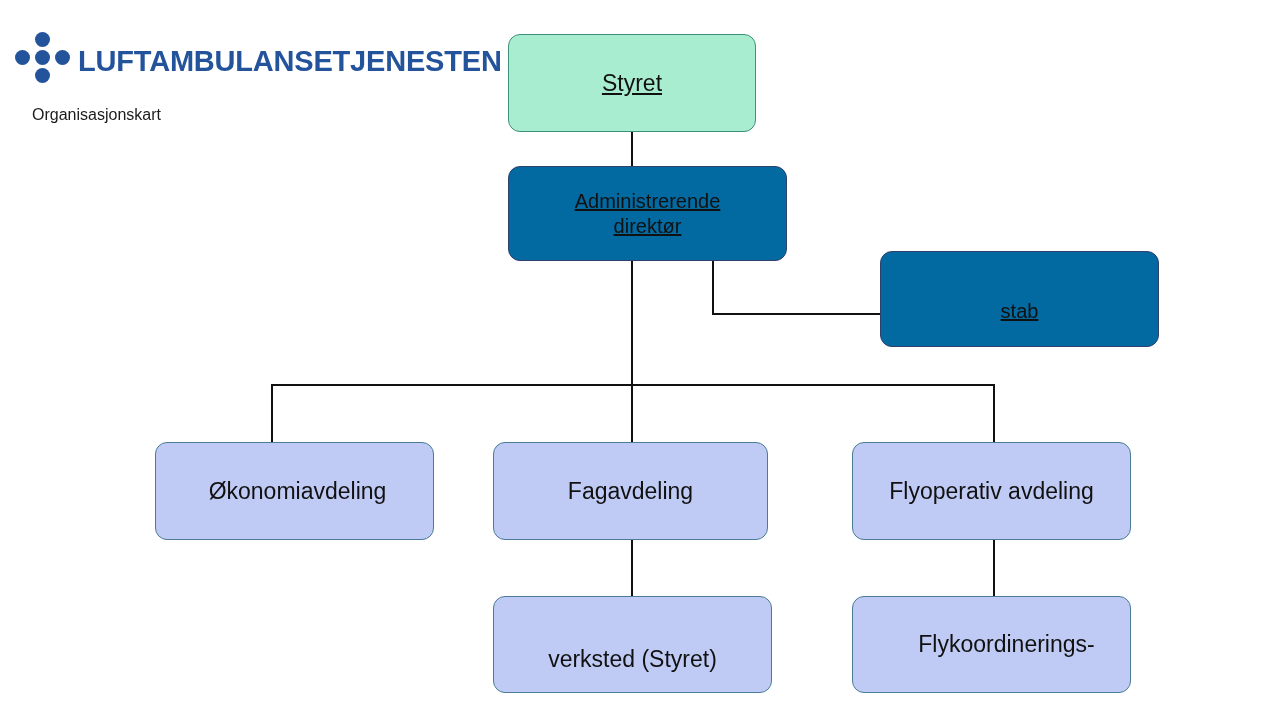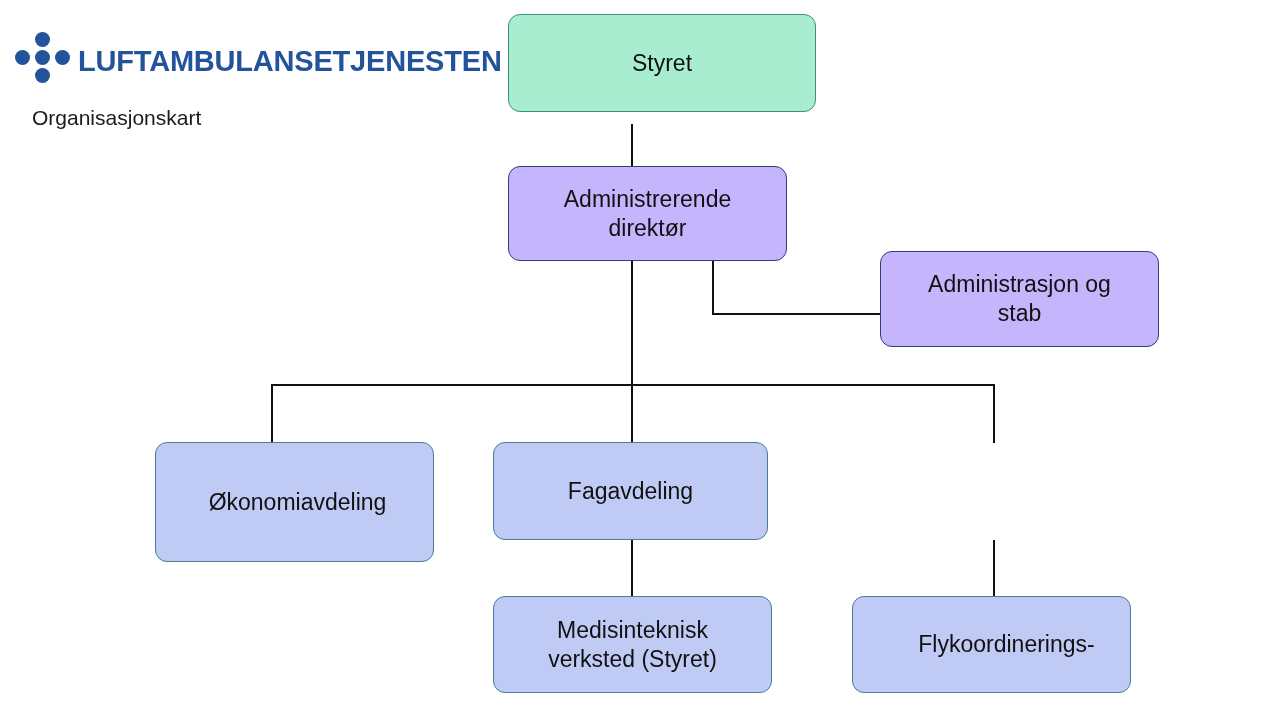--- a/index.html
+++ b/index.html
@@ -55,21 +55,21 @@
     font-size: 29px;
     font-weight: bold;
     letter-spacing: -0.2px;
     color: #23539B;
     white-space: nowrap;
   }
   #chart-subtitle {
     position: absolute;
     left: 18px;
     top: 76px;
-    font-size: 21px;
+    font-size: 16px;
     color: #1b1b1b;
     white-space: nowrap;
   }
 
   
   .conn {
     position: absolute;
     background: #111111;
   }
   .conn.v { width: 2px; }
@@ -90,23 +90,24 @@
     z-index: 2;
   }
   .node .node-label { display: block; width: 100%; }
 
   .node.level-board {
     background: #A9EDD0;
     border: 1.5px solid #3E8F7C;
     font-size: 23px;
   }
   .node.level-exec {
-    background: #c4b5fd;
+    background: #0369a1;
     border: 1.5px solid #2F3F6E;
-    font-size: 23px;
+    font-size: 20px;
+    text-decoration: underline;
   }
   .node.level-dept {
     background: #C0CBF5;
     border: 1.5px solid #4A7C95;
     font-size: 23px;
   }
 </style>
 </head>
 <body>
 
@@ -133,50 +134,53 @@
 
   <div class="conn h" style="left:271px; top:384px; width:724px;"></div>
 
   <div class="conn v" style="left:271px; top:384px; height:59px;"></div>
   <div class="conn v" style="left:631px; top:384px; height:59px;"></div>
   <div class="conn v" style="left:993px; top:384px; height:59px;"></div>
 
   <div class="conn v" style="left:631px; top:540px; height:56px;"></div>
   <div class="conn v" style="left:993px; top:540px; height:56px;"></div>
 
-  <div class="node level-board" style="left:508px; top:14px; width:308px; height:98px;">
+  <div class="node level-board" style="left:508px; top:34px; width:248px; height:98px;text-decoration:underline;">
     <span class="node-label">Styret</span>
   </div>
 
   <div class="node level-exec" style="left:508px; top:166px; width:279px; height:95px;">
     <span class="node-label">
       <span>Administrerende</span><br>
       <span>direktør</span>
     </span>
   </div>
 
   <div class="node level-exec" style="left:880px; top:251px; width:279px; height:96px;">
     <span class="node-label">
-      <span>Administrasjon og</span><br>
+      <br>
       <span>stab</span>
     </span>
   </div>
 
-  <div class="node level-dept" style="left:155px; top:442px; width:279px; height:120px;padding-left:16px;">
+  <div class="node level-dept" style="left:155px; top:442px; width:279px; height:98px;padding-left:16px;">
     <span class="node-label">Økonomiavdeling</span>
   </div>
 
   <div class="node level-dept" style="left:493px; top:442px; width:275px; height:98px;">
     <span class="node-label">Fagavdeling</span>
   </div>
 
+  <div class="node level-dept" style="left:852px; top:442px; width:279px; height:98px;">
+    <span class="node-label">Flyoperativ avdeling</span>
+  </div>
 
   <div class="node level-dept" style="left:493px; top:596px; width:279px; height:97px;">
     <span class="node-label">
-      <span>Medisinteknisk</span><br>
+      <br>
       <span>verksted (Styret)</span>
     </span>
   </div>
 
   <div class="node level-dept" style="left:852px; top:596px; width:279px; height:97px;padding-left:40px;">
     <span class="node-label">
       <span>Flykoordinerings-</span><br>
     </span>
   </div>
 

